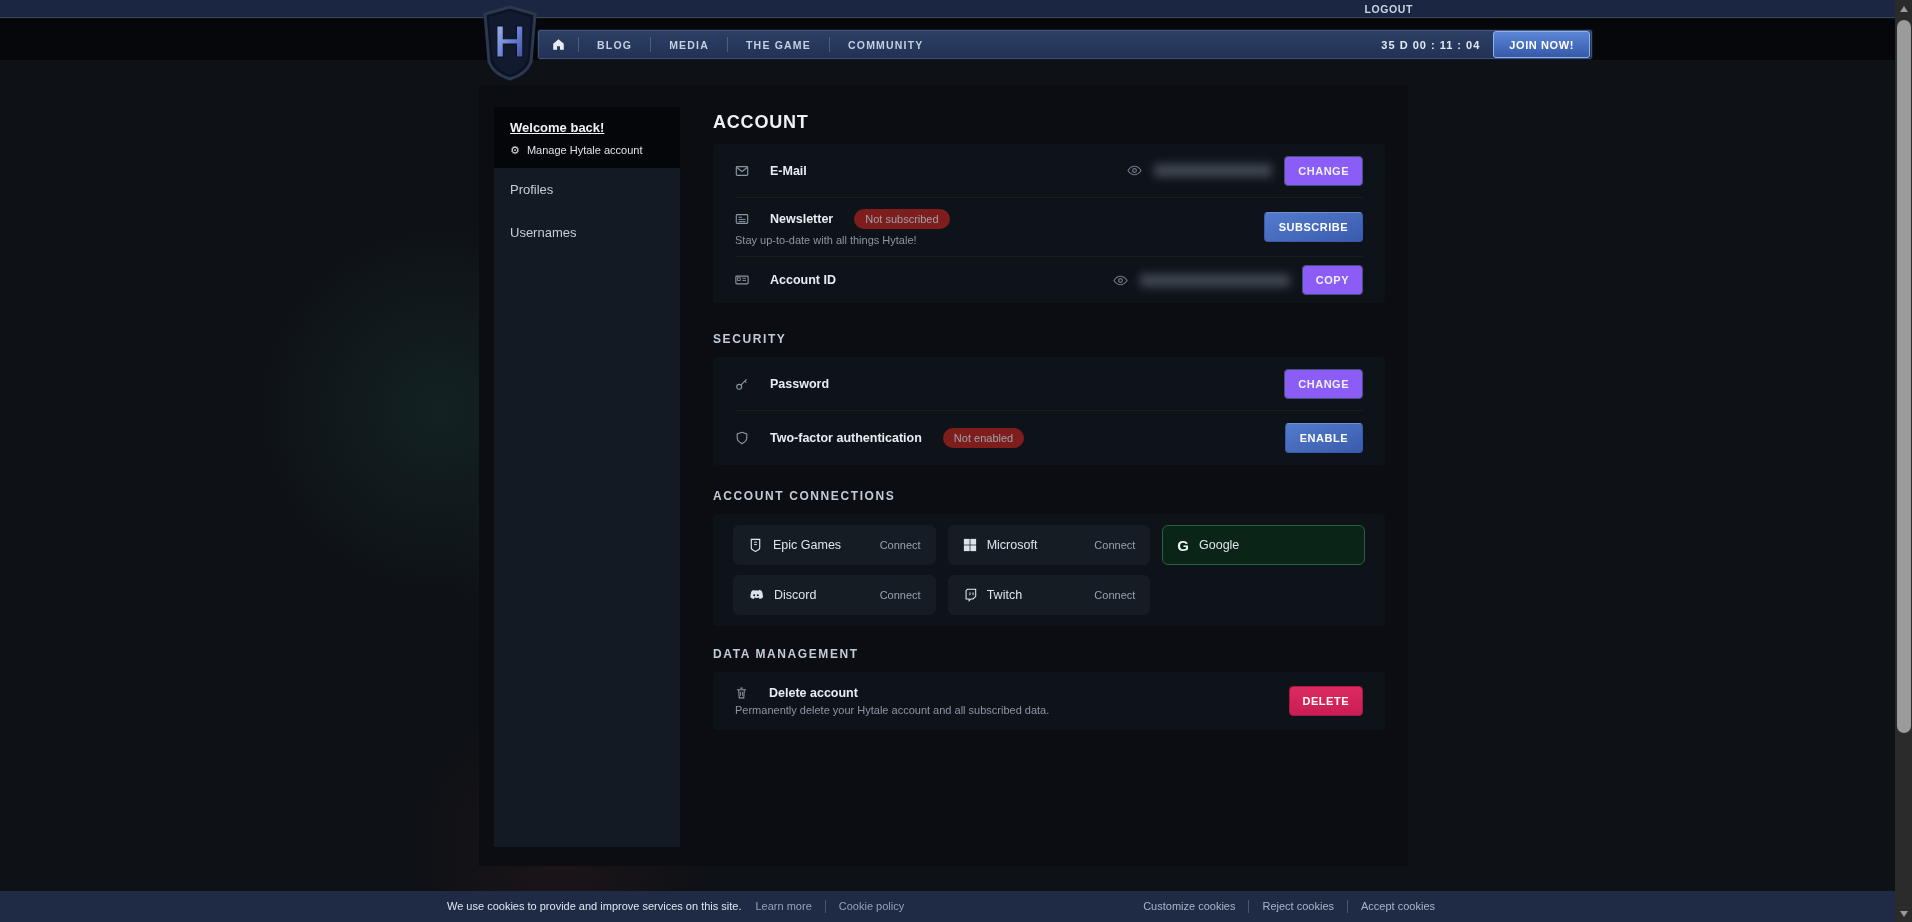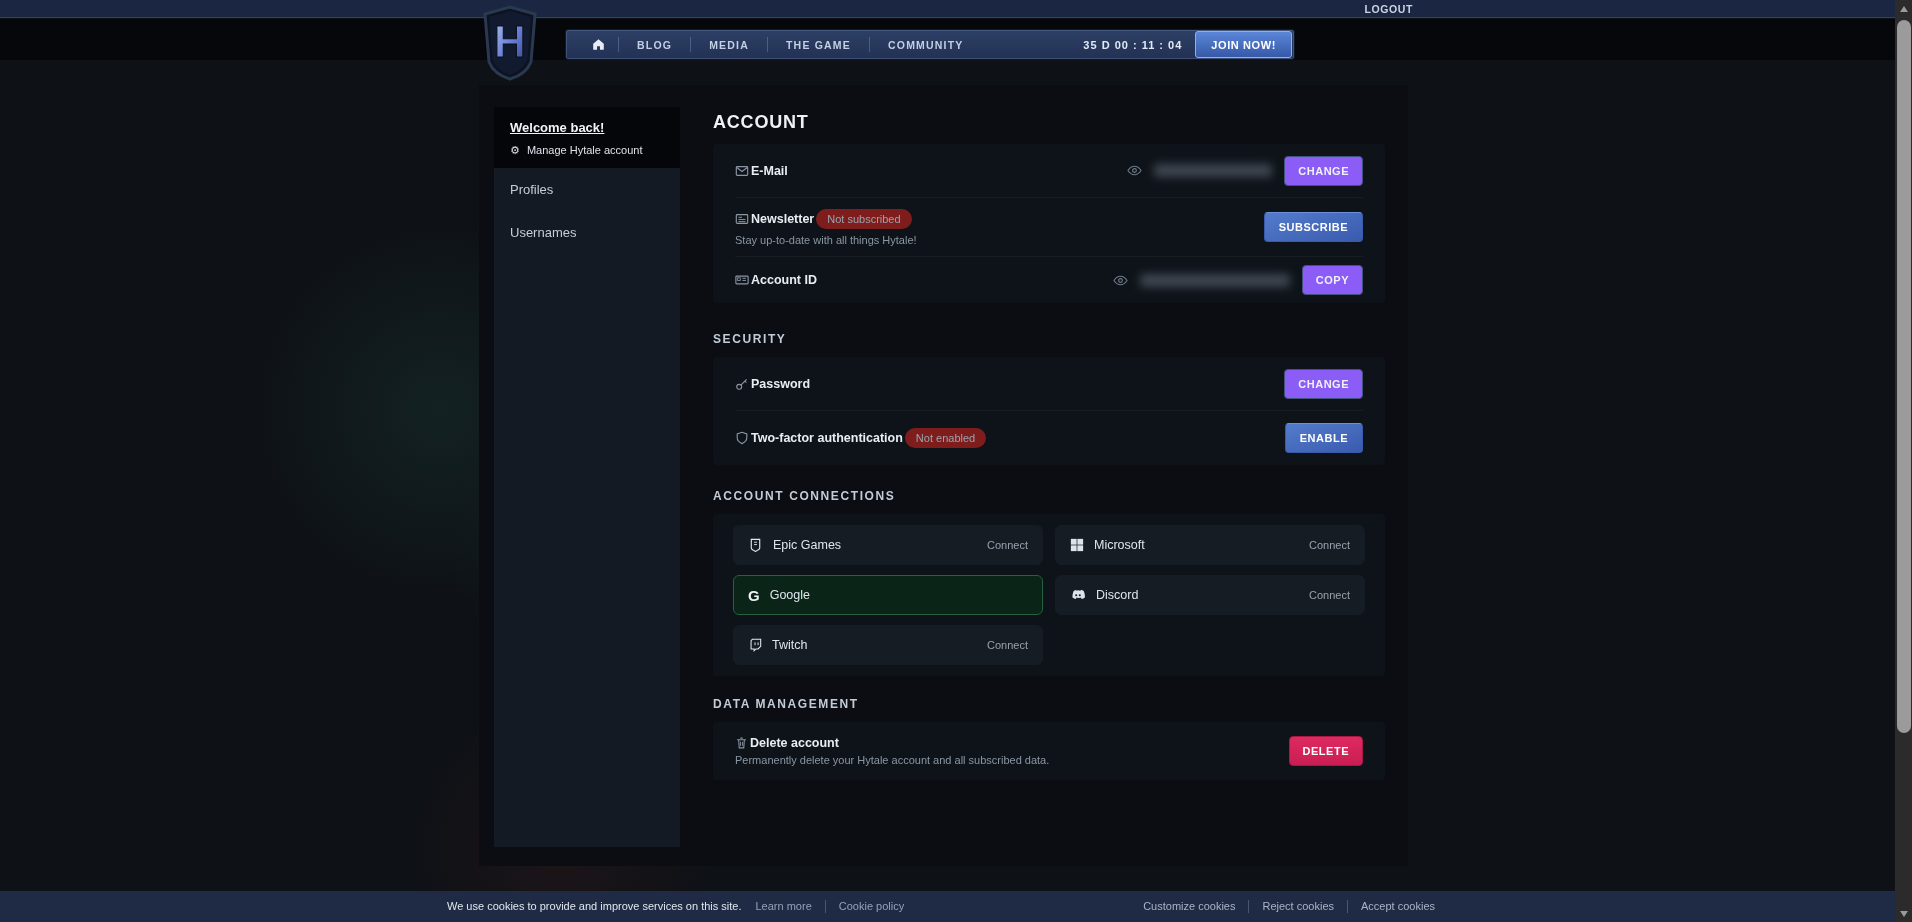--- a/index.html
+++ b/index.html
@@ -20,24 +20,24 @@
   #topbar { position:absolute; left:0; top:0; width:1895px; height:18px;
     background:#1b2642; border-bottom:1px solid #3c434d; z-index:6; }
   #logout-link { position:absolute; right:482px; top:3px; font-size:10.5px; font-weight:bold;
     letter-spacing:.6px; color:#cbd5e4; cursor:pointer; }
 
   
   #navband { position:absolute; left:0; top:19px; width:1895px; height:41px;
     background:#05070b; z-index:1; }
 
   
-  #navbar { position:absolute; left:565px; top:29px; width:730px; height:31px;
+  #navbar { position:absolute; left:537px; top:29px; width:1056px; height:31px;
     background:linear-gradient(180deg,#2e4066,#223154);
     border:1px solid #101828; box-shadow:inset 0 0 0 1px rgba(125,150,195,.28);
-    border-radius:3px; display:flex; align-items:center; z-index:5;padding-left:12px; }
+    border-radius:3px; display:flex; align-items:center; z-index:5; }
   .nav-home { width:40px; display:flex; justify-content:center; align-items:center; cursor:pointer; }
   .nav-sep { width:1px; height:15px; background:rgba(135,155,195,.38); }
   .nav-link { padding:0 18px; font-size:10.5px; font-weight:bold; letter-spacing:1.2px;
     color:#c3cfe2; cursor:pointer; white-space:nowrap; }
   #nav-countdown { margin-left:auto; margin-right:13px; font-size:11px; font-weight:bold;
     letter-spacing:1px; color:#e2eaf4; }
   #join-button { height:27px; margin-right:2px; padding:0 15px; display:flex; align-items:center;
     background:linear-gradient(180deg,#5b86d8,#3659a8);
     border:1px solid #8fb0e8; border-radius:3px;
     font-size:11px; font-weight:bold; letter-spacing:.6px; color:#fff; cursor:pointer; }
@@ -64,21 +64,21 @@
   #page-title { margin-top:27px; font-size:18px; font-weight:bold; letter-spacing:.8px; color:#eef2f7; }
   .section-label { font-size:12px; font-weight:bold; letter-spacing:1.6px; color:#c2ccd8; }
   .lbl-details { margin-top:31px; }
   .lbl-security { margin-top:29px; }
   .lbl-connections { margin-top:24px; }
   .lbl-data { margin-top:21px; }
 
   .card { margin-top:11px; background:#0e1319; border-radius:4px; padding:0 22px; }
   .row { display:flex; align-items:center; }
   .row + .row { border-top:1px solid rgba(255,255,255,.045); }
-  .row-left { display:flex; align-items:center; gap:2px; }
+  .row-left { display:flex; align-items:center; gap:21px; }
   .row-label { font-size:12.5px; font-weight:bold; color:#e8edf3; }
   .row-sub { font-size:11px; color:#8b96a3; margin-top:5px; }
   .row-right { margin-left:auto; display:flex; align-items:center; gap:12px; }
   .badge { background:#7f1d1d; border-radius:11px; padding:4px 11px; font-size:11px; color:#9aa3ae; }
 
   .btn-dark { background:#8b5cf6; border:1px solid #42537b; border-radius:4px;
     padding:8px 13px; font-size:11px; font-weight:bold; letter-spacing:.5px; color:#eef2f8; cursor:pointer; }
   .btn-blue { background:linear-gradient(160deg,#537bcd,#3a5bad); border:1px solid #3a5bad;
     border-top-color:#6d8fd8; border-radius:4px;
     padding:8px 14px; font-size:11px; font-weight:bold; letter-spacing:.5px; color:#fff; cursor:pointer; }
@@ -92,21 +92,21 @@
 
   
   .row-email { height:53px; }
   .row-news { height:59px; }
   .row-accid { height:47px; }
   .row-pass { height:53px; }
   .row-2fa { height:55px; }
 
   
   #connections-card { padding:11px 20px; }
-  #conn-grid { display:grid; grid-template-columns:1fr 1fr; column-gap:12px; row-gap:10px; }
+  #conn-grid { display:grid; grid-template-columns:1fr 1fr 1fr; column-gap:12px; row-gap:10px; }
   .conn-tile { height:40px; background:#161c24; border:1px solid #161c24; border-radius:6px;
     display:flex; align-items:center; padding:0 14px; gap:10px; cursor:pointer; }
   .conn-tile.connected { background:#0b2418; border-color:#27613f; }
   .conn-name { font-size:12.5px; color:#dfe5ec; }
   .conn-action { margin-left:auto; font-size:11px; color:#97a1ad; }
   .g-letter { font-size:15px; font-weight:bold; color:#eef2f7; line-height:1; }
 
   
   #data-card { height:58px; display:flex; align-items:center; }
   #data-left .row-sub { margin-top:4px; }

